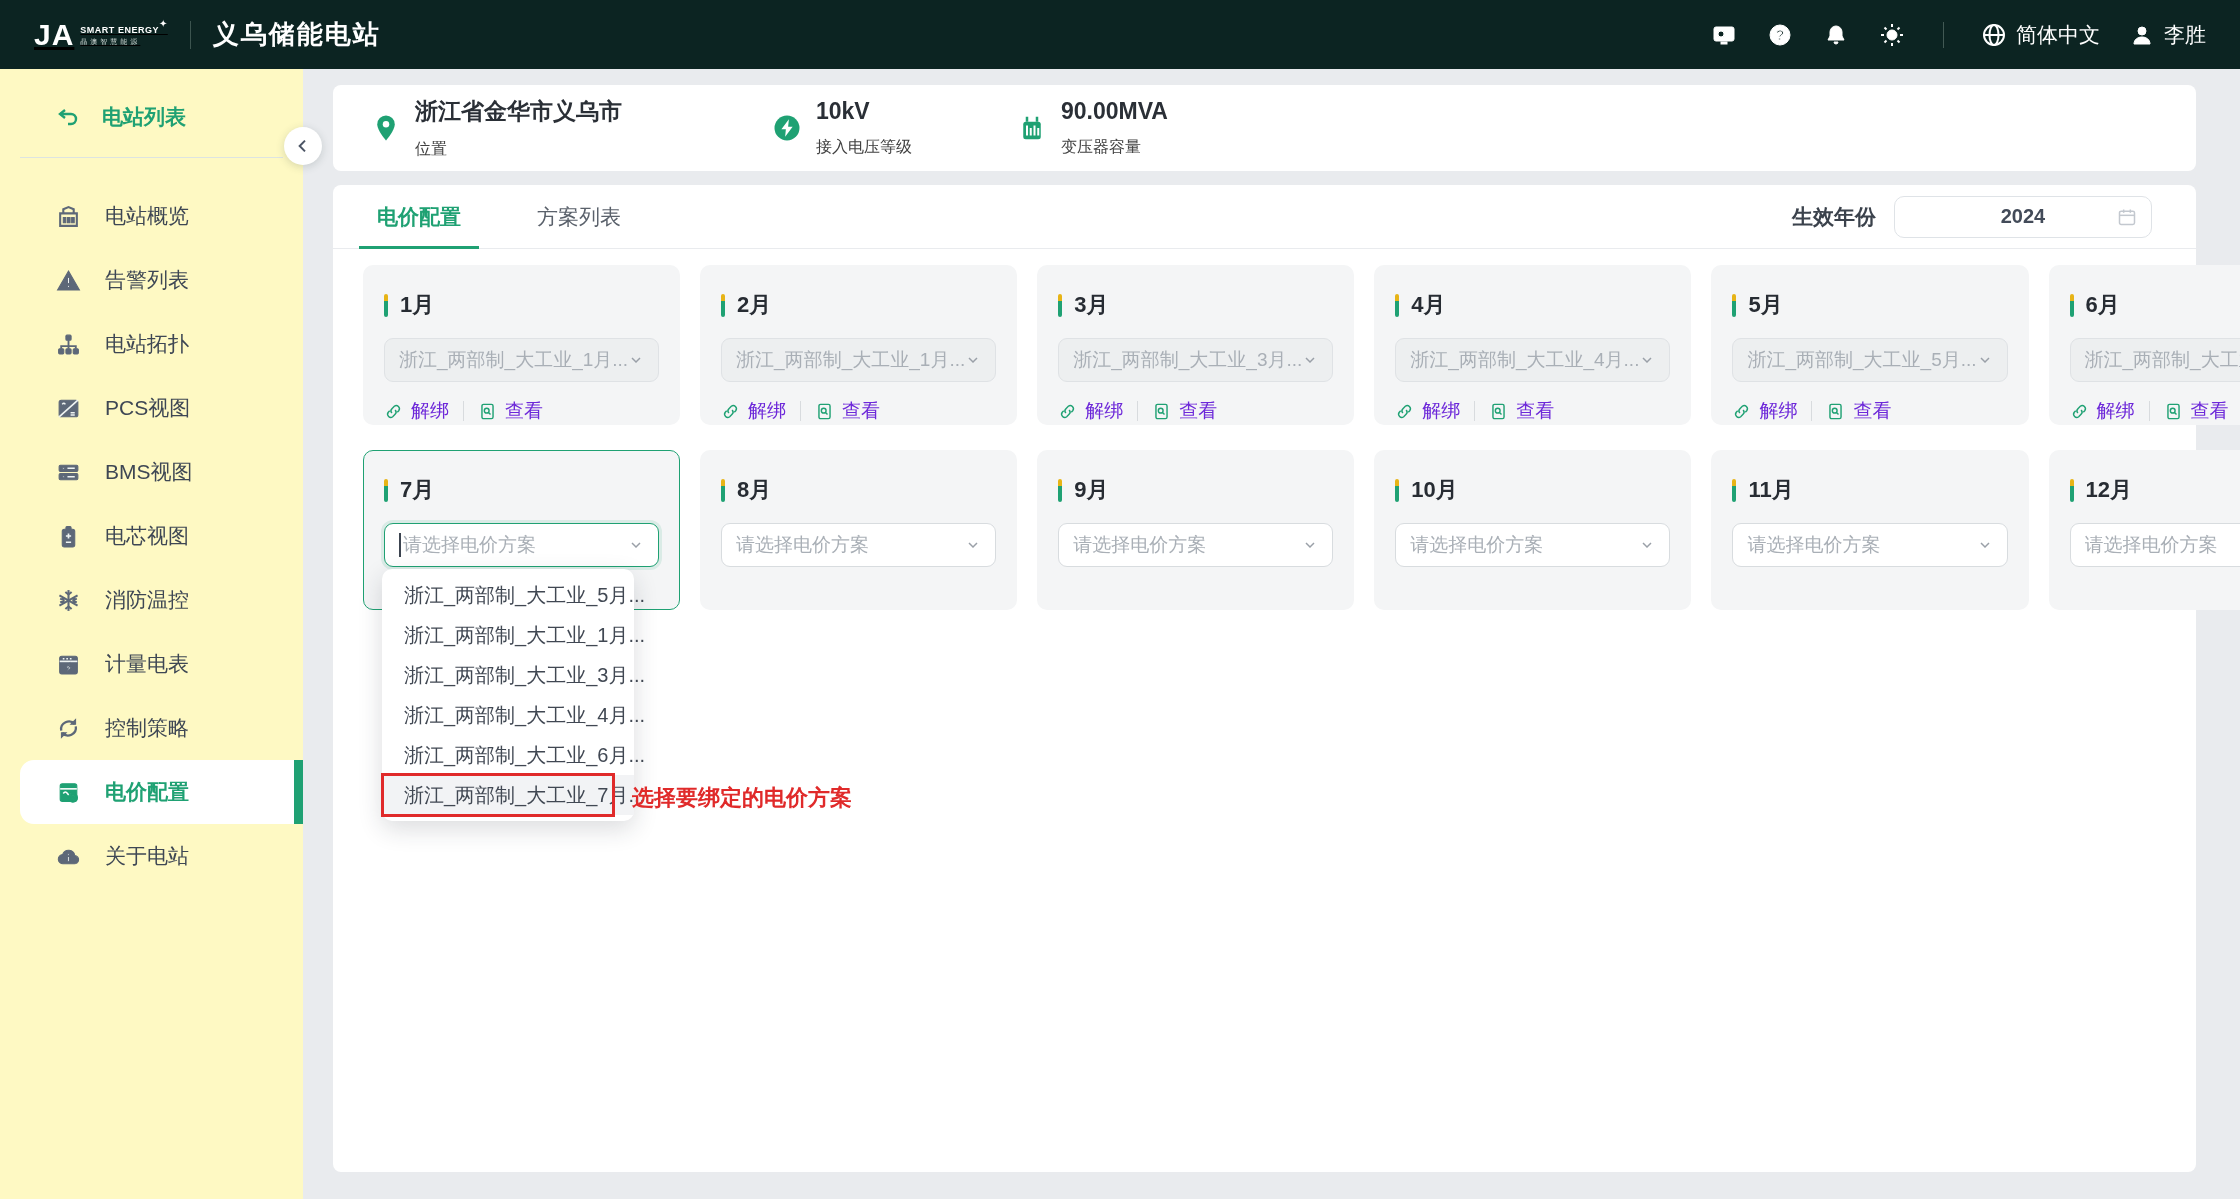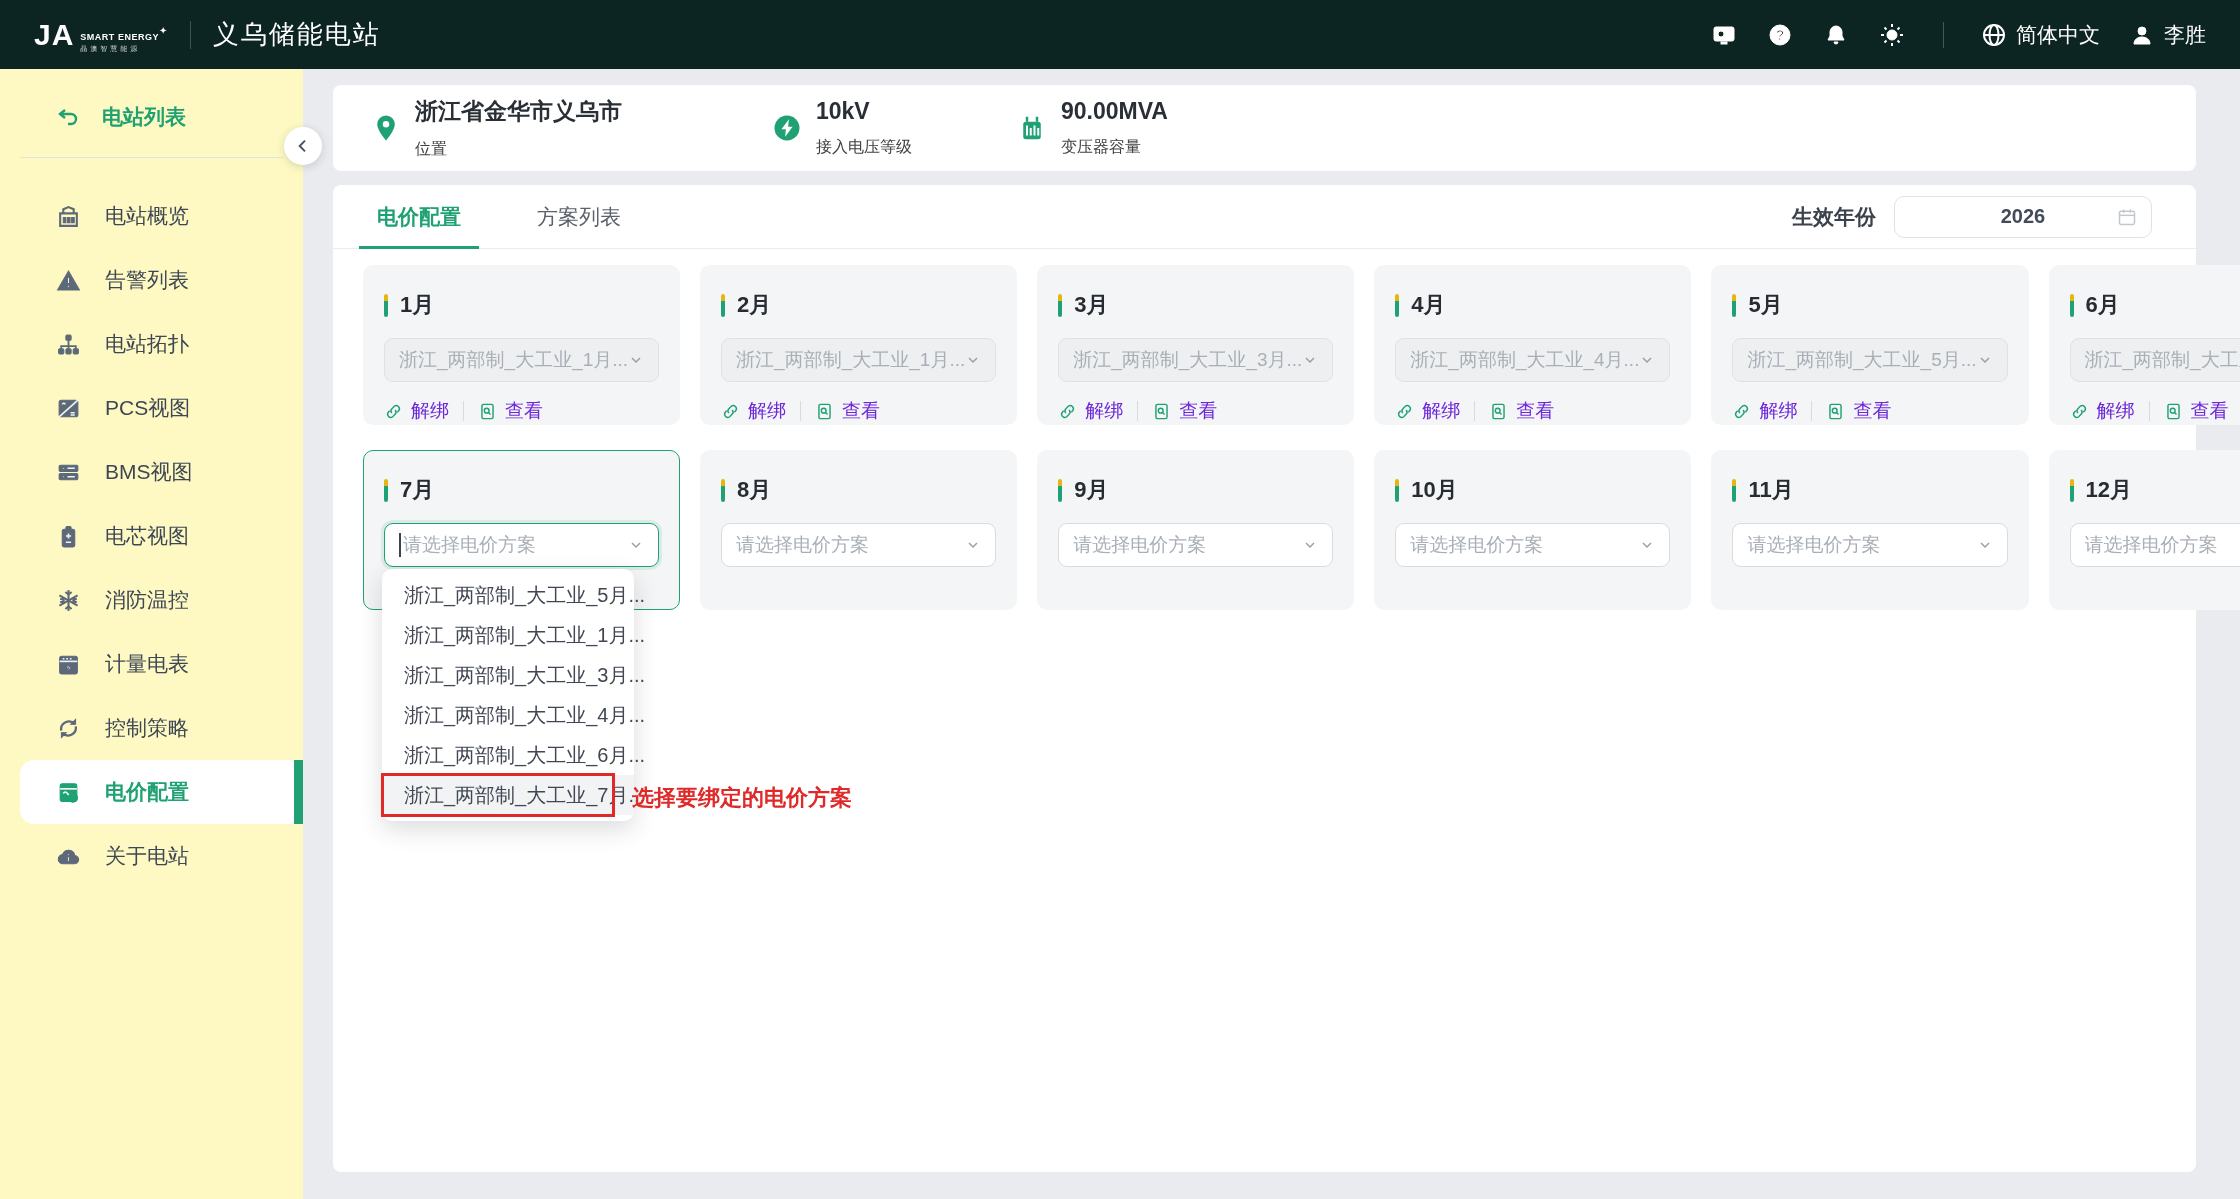--- a/index.html
+++ b/index.html
@@ -2,28 +2,28 @@
 <html><head>
 <meta charset="utf-8">
 <style>
   * { margin:0; padding:0; box-sizing:border-box; }
   html,body { width:2240px; height:1199px; overflow:hidden;
     font-family:"Liberation Sans","DejaVu Sans",sans-serif; background:#e9ebee; }
 
   
   .app-header { position:absolute; left:0; top:0; width:2240px; height:69px;
     background:#0c2422; display:flex; align-items:center; padding:0 34px; z-index:50; }
-  .logo { display:flex; align-items:flex-end; gap:6px; }
+  .logo { display:flex; align-items:center; gap:6px;text-decoration:underline; }
   .logo-ja { color:#fff; font-size:30px; font-weight:bold; letter-spacing:1px; }
   .logo-right { display:flex; flex-direction:column; line-height:1; }
   .logo-brand { color:#fff; font-size:9px; font-weight:bold; letter-spacing:.5px; }
   .logo-cn { color:#cfd8d5; font-size:7px; letter-spacing:3px; margin-top:3px; }
   .logo-star { color:#fff; font-size:10px; position:relative; top:-6px; }
   .head-sep { width:1px; height:28px; background:#3c544f; margin:0 22px; }
-  .app-title { color:#fff; font-size:26px; font-weight:normal; letter-spacing:2px; }
+  .app-title { color:#fff; font-size:26px; font-weight:bold; letter-spacing:2px; }
   .head-actions { margin-left:auto; display:flex; align-items:center; gap:30px; }
   .head-ic { width:26px; height:26px; display:flex; align-items:center; justify-content:center; cursor:pointer; }
   .head-ic svg { width:24px; height:24px; fill:#fff; stroke:#fff; }
   .head-vdiv { width:1px; height:26px; background:#425954; margin:0 8px; }
   .head-lang,.head-user { display:flex; align-items:center; gap:10px; color:#fff; font-size:21px; cursor:pointer; }
   .head-lang svg,.head-user svg { width:24px; height:24px; fill:#fff; stroke:#fff; }
 
   
   .sidebar { position:absolute; left:0; top:69px; width:303px; height:1130px;
     background:#fef9c3; z-index:20; }
@@ -332,21 +332,21 @@
 
   <section class="main-card">
     <div class="tabs-row">
       <div id="tabs" style="display:flex;">
           <div class="tab active">电价配置</div>
           <div class="tab">方案列表</div>
         </div>
       <div class="year-filter">
         <span class="year-label">生效年份</span>
         <div class="year-input">
-          <span>2026</span>
+          <span>2024</span>
           <svg viewBox="0 0 24 24">
               <rect x="3" y="5" width="18" height="16" rx="2"></rect>
               <line x1="3" y1="10" x2="21" y2="10"></line>
               <line x1="8" y1="3" x2="8" y2="7"></line>
               <line x1="16" y1="3" x2="16" y2="7"></line>
             </svg>
         </div>
       </div>
     </div>
     <div class="month-grid" id="month-grid">

